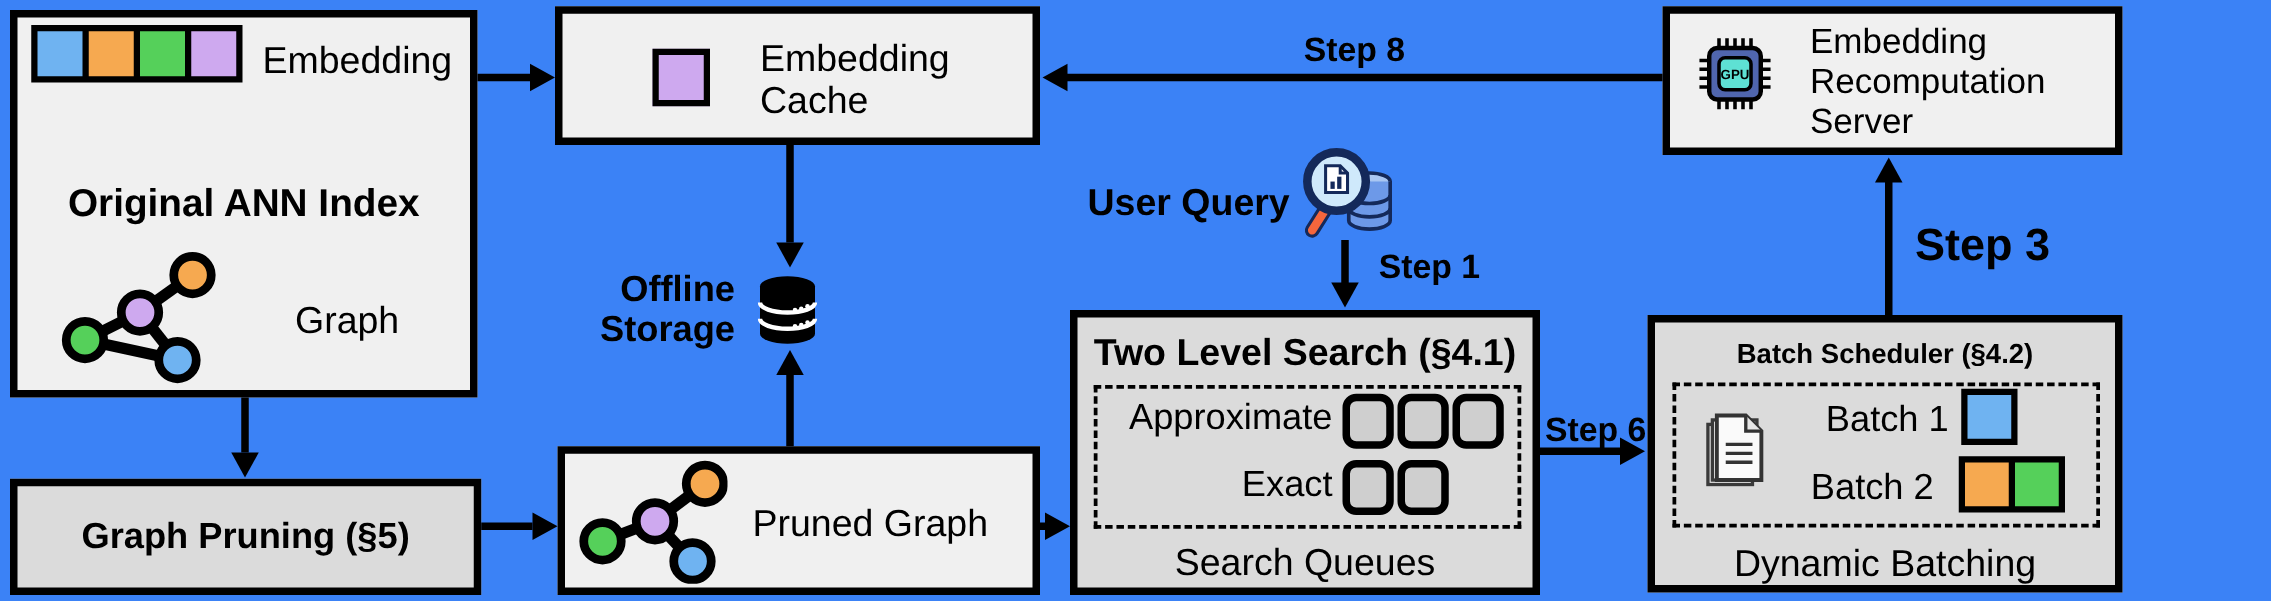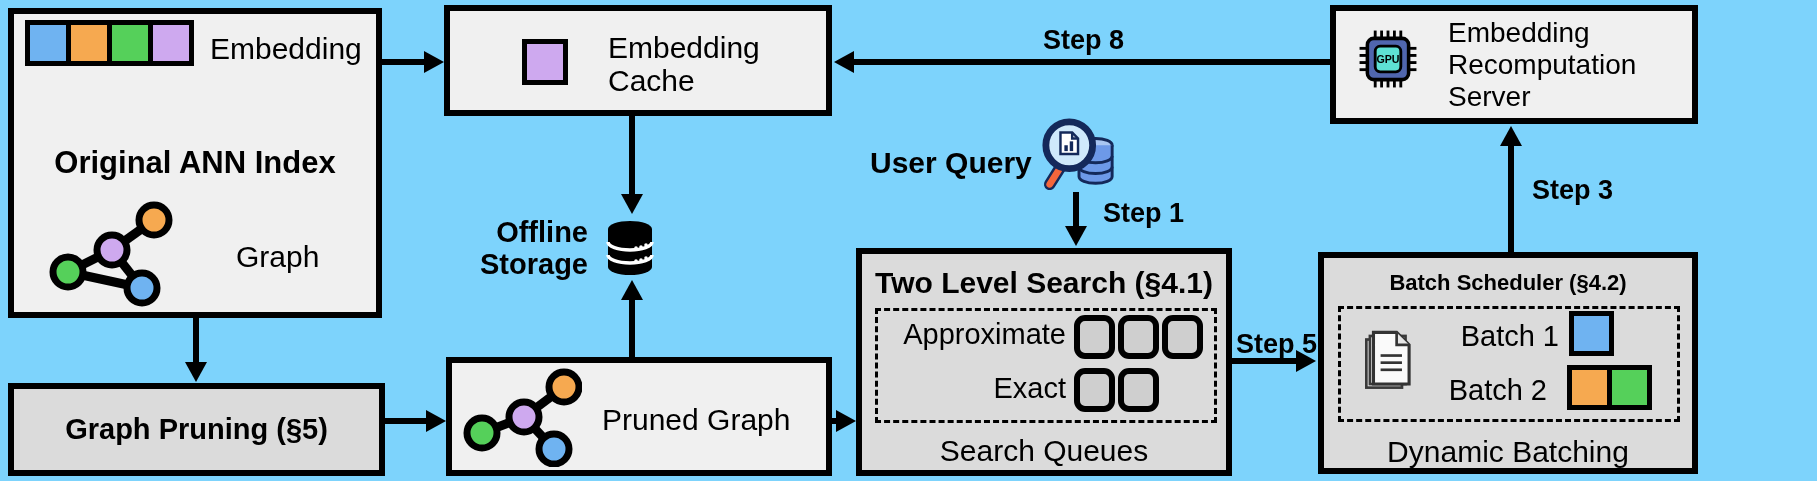--- a/index.html
+++ b/index.html
@@ -1,16 +1,16 @@
 <!DOCTYPE html>
 <html><head>
 <meta charset="utf-8">
 <style>
   html,body{margin:0;padding:0;background:#fff;}
-  .diagram{position:relative;width:1817px;height:481px;background:#7dd3fc;
+  .diagram{position:relative;width:1817px;height:481px;background:#3b82f6;
     font-family:"Liberation Sans",sans-serif;color:#000;overflow:hidden;}
   .box{position:absolute;border:6px solid #000;box-sizing:border-box;}
   .light{background:#f0f0f0;}
   .dark{background:#dbdbdb;}
   .lbl{position:absolute;white-space:nowrap;line-height:1.1;}
   .b{font-weight:bold;}
   .center{text-align:center;}
   .right{text-align:right;}
   
   .shaft-h{position:absolute;height:6px;background:#000;}
@@ -254,21 +254,21 @@
   <div>
     <div class="shaft-v" style="left:1073px;top:192px;height:35px;"></div>
     <div class="ah d" style="left:1065px;top:226px;"></div>
   </div>
   <div class="lbl b" style="left:1103px;top:199px;font-size:27px;">Step 1</div>
 
   <div>
     <div class="shaft-h" style="left:1232px;top:358px;width:64px;"></div>
     <div class="ah r" style="left:1296px;top:350px;"></div>
   </div>
-  <div class="lbl b" style="left:1236px;top:330px;font-size:27px;">Step 5</div>
+  <div class="lbl b" style="left:1236px;top:330px;font-size:27px;">Step 6</div>
 
   <div>
     <div class="ah u" style="left:1500px;top:126px;"></div>
     <div class="shaft-v" style="left:1508px;top:145px;height:107px;"></div>
   </div>
-  <div class="lbl b" style="left:1532px;top:176px;font-size:27px;">Step 3</div>
+  <div class="lbl b" style="left:1532px;top:176px;font-size:36px;">Step 3</div>
 
 </div>
 
 </body></html>

